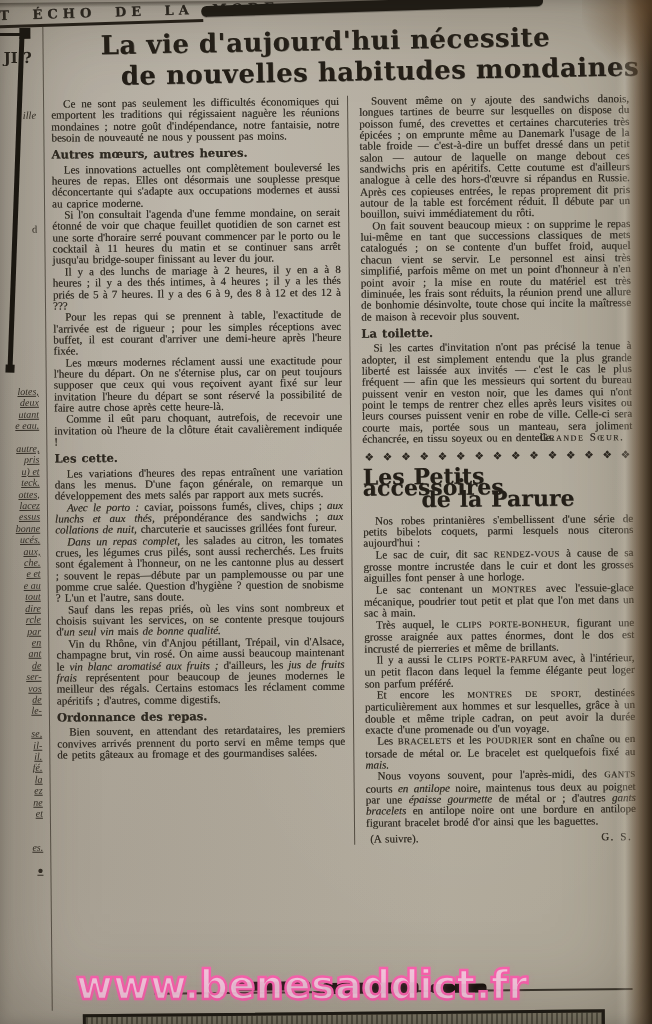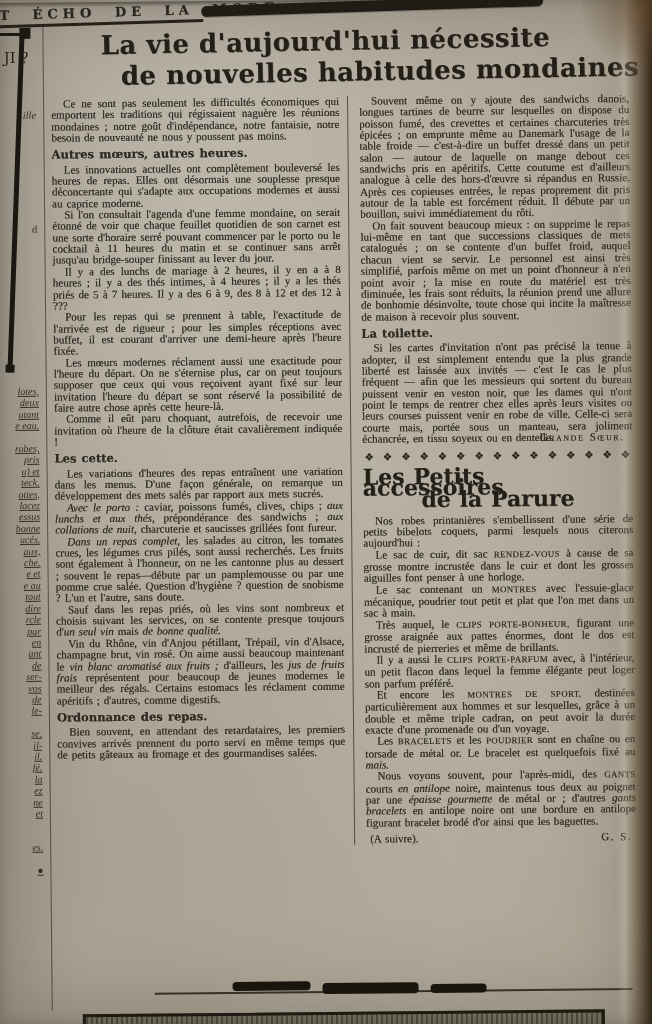--- a/index.html
+++ b/index.html
@@ -22,21 +22,21 @@
     border-radius:6px/6px;transform:rotate(-1.3deg);box-shadow:0 1px 0 rgba(0,0,0,.25);}
   .top-edge{position:absolute;left:0;top:0;width:460px;height:5px;
     background:linear-gradient(to bottom,rgba(45,40,32,.55),rgba(45,40,32,0));}
   
   .sb-hline{position:absolute;left:0;top:30px;width:27px;height:2.5px;background:#17140f;}
   .sb-square{position:absolute;left:24px;top:25px;width:11px;height:11px;background:#17140f;}
   .sb-thick{position:absolute;left:24px;top:34px;width:5px;height:330px;background:#17140f;
     transform-origin:top center;transform:rotate(2.6deg);}
   .sb-thick::after{content:"";position:absolute;left:-2px;bottom:-6px;width:9px;height:8px;background:#17140f;}
   .sb-headfrag{position:absolute;left:8px;top:46px;font-family:"DejaVu Serif",serif;
-    font-weight:normal;font-size:15px;color:#24201a;}
+    font-weight:bold;font-size:15px;color:#24201a;}
   .frag{position:absolute;left:0;width:40px;text-align:right;font-size:10.5px;
     font-style:italic;color:#332e26;}
   .frag-a{top:107px;} .frag-b{top:221px;font-style:normal;}
   .frag-col{position:absolute;left:0;top:383px;width:40px;text-align:right;
     font-size:10px;line-height:11.4px;color:#332e26;font-style:italic;}
   .frag-line{min-height:11.4px;text-decoration:underline;}
   .vrule-left{position:absolute;left:47px;top:24px;width:1px;height:984px;background:rgba(60,54,44,.75);}
   
   .main{position:absolute;left:55px;top:26px;width:578px;}
   .headline{font-family:"DejaVu Serif",serif;font-weight:bold;color:#241f18;
@@ -102,21 +102,21 @@
     <div class="sb-thick"></div>
     <div class="sb-headfrag">JI ?</div>
     <div class="frag frag-a">ille</div>
     <div class="frag frag-b">d</div>
     <div class="frag-col">
         <div class="frag-line">lotes,</div>
         <div class="frag-line">deux</div>
         <div class="frag-line">utant</div>
         <div class="frag-line">e eau.</div>
         <div class="frag-line"></div>
-        <div class="frag-line">robes,</div>
+        <div class="frag-line">autre,</div>
         <div class="frag-line">pris</div>
         <div class="frag-line">u) et</div>
         <div class="frag-line">teck.</div>
         <div class="frag-line">ottes,</div>
         <div class="frag-line">lacez</div>
         <div class="frag-line">essus</div>
         <div class="frag-line">bonne</div>
         <div class="frag-line">ucés.</div>
         <div class="frag-line">aux,</div>
         <div class="frag-line">che.</div>
@@ -219,16 +219,17 @@
       </div>
     </div>
 
     <div class="bottom-rule"></div>
     <div class="dash dash1"></div>
     <div class="dash dash2"></div>
     <div class="dash dash3"></div>
     <div class="bottom-box"></div>
   </div>
 
+  <div class="watermark">www.benesaddict.fr</div>
   <div class="edge-shadow"></div>
   <div class="corner-tr"></div>
   <div class="vignette"></div>
 </div>
 
 </body></html>

